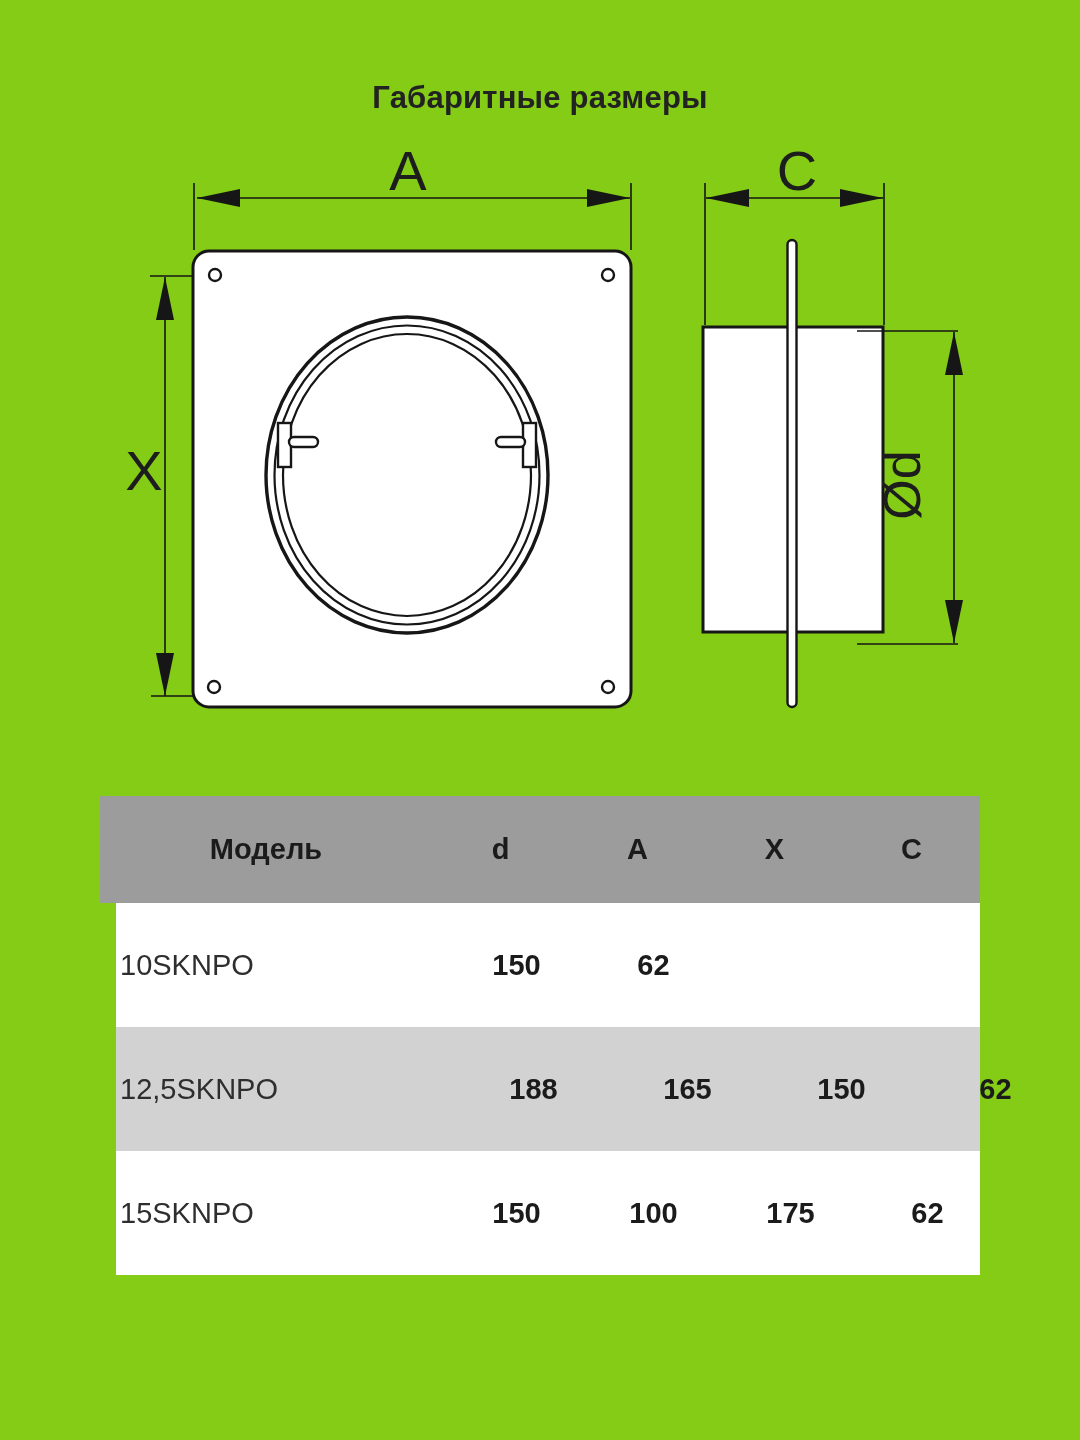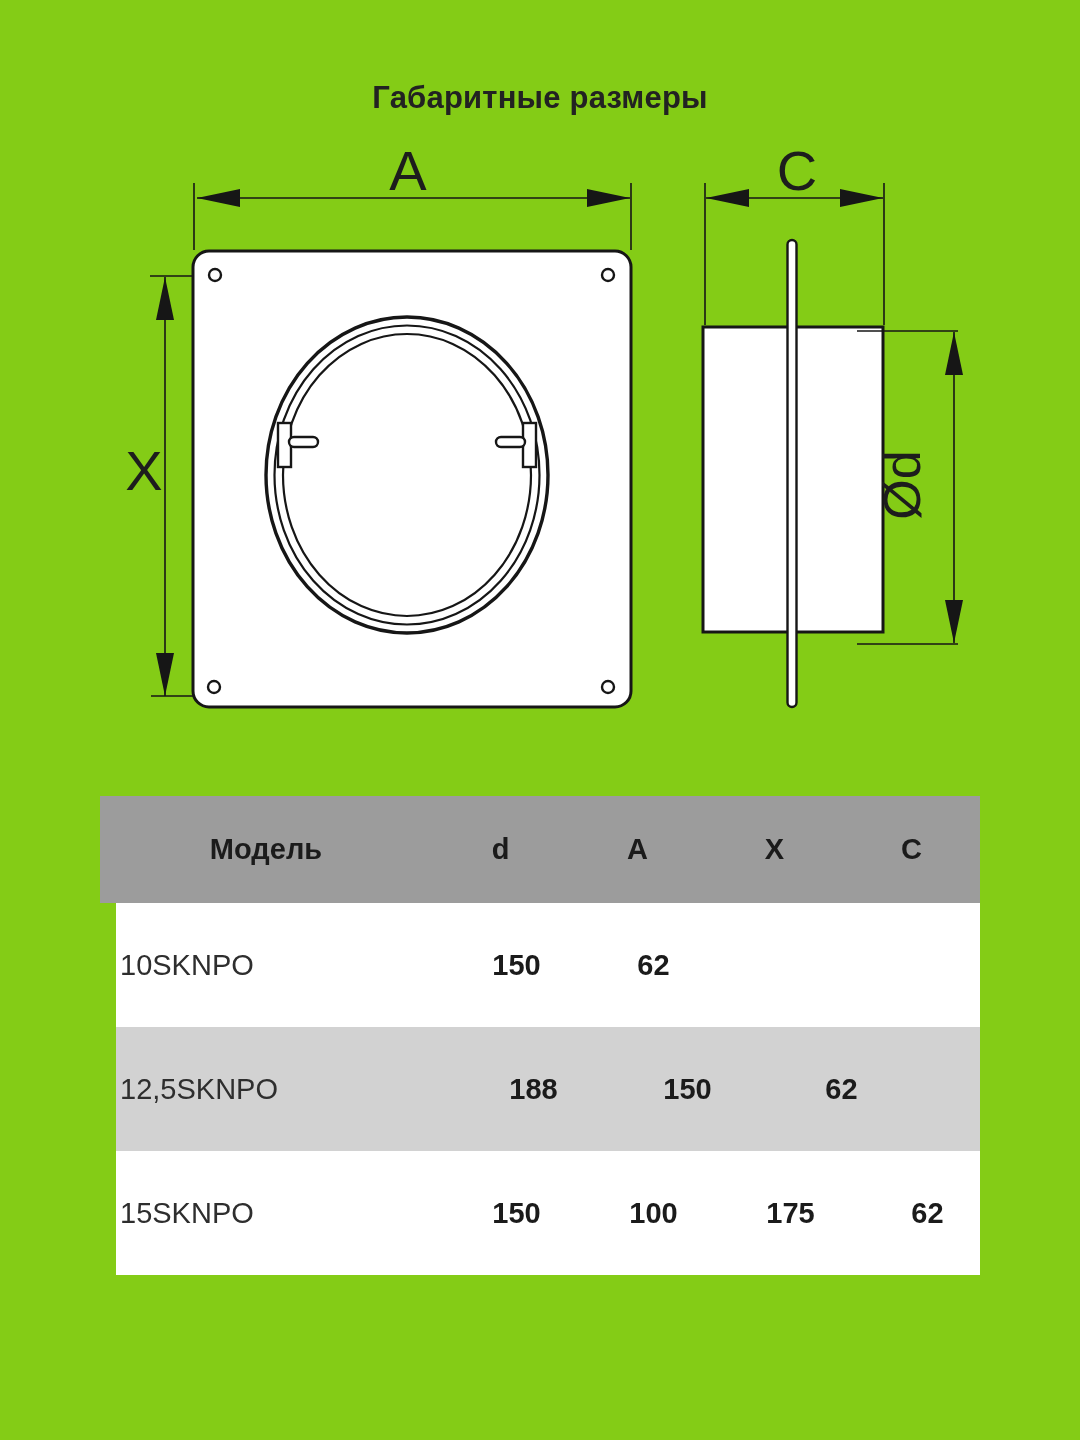--- a/index.html
+++ b/index.html
@@ -125,20 +125,21 @@
 
     <div class="t-row t-data">
       <div class="cell model">10SKNPO</div>
       <div class="cell num">150</div>
       <div class="cell num">62</div>
     </div>
 
     <div class="t-row t-data alt">
       <div class="cell model">12,5SKNPO</div>
       <div class="cell num">188</div>
+      <div class="cell num">165</div>
       <div class="cell num">150</div>
       <div class="cell num">62</div>
     </div>
 
     <div class="t-row t-data">
       <div class="cell model">15SKNPO</div>
       <div class="cell num">150</div>
       <div class="cell num">100</div>
       <div class="cell num">175</div>
       <div class="cell num">62</div>

